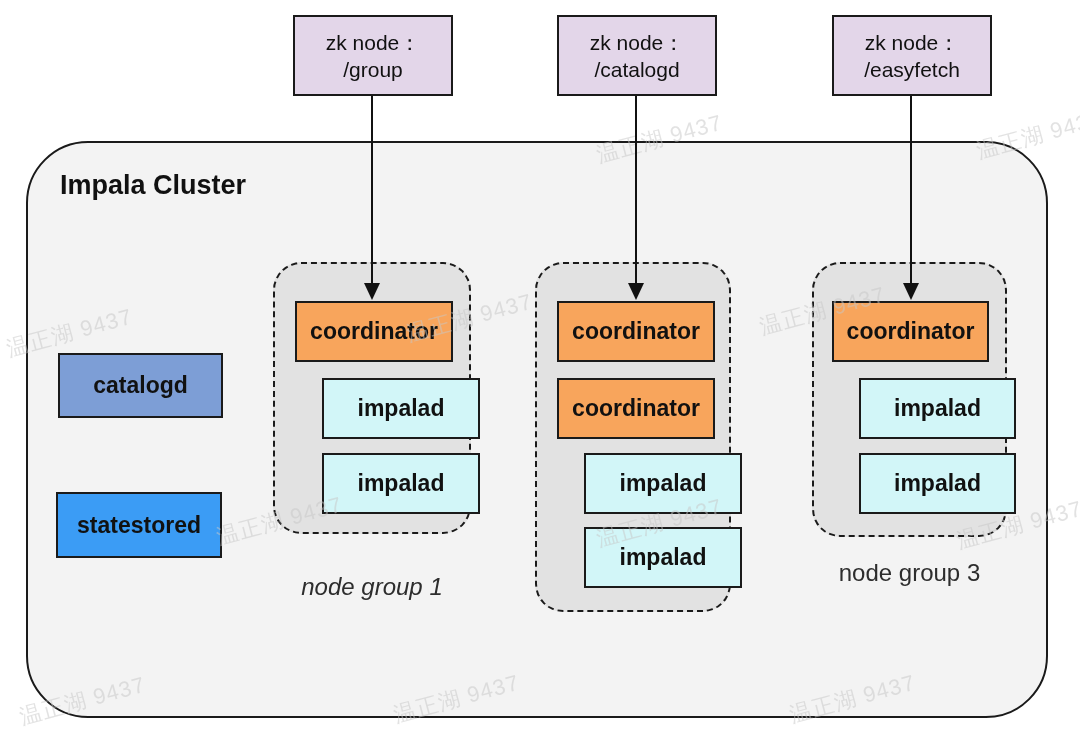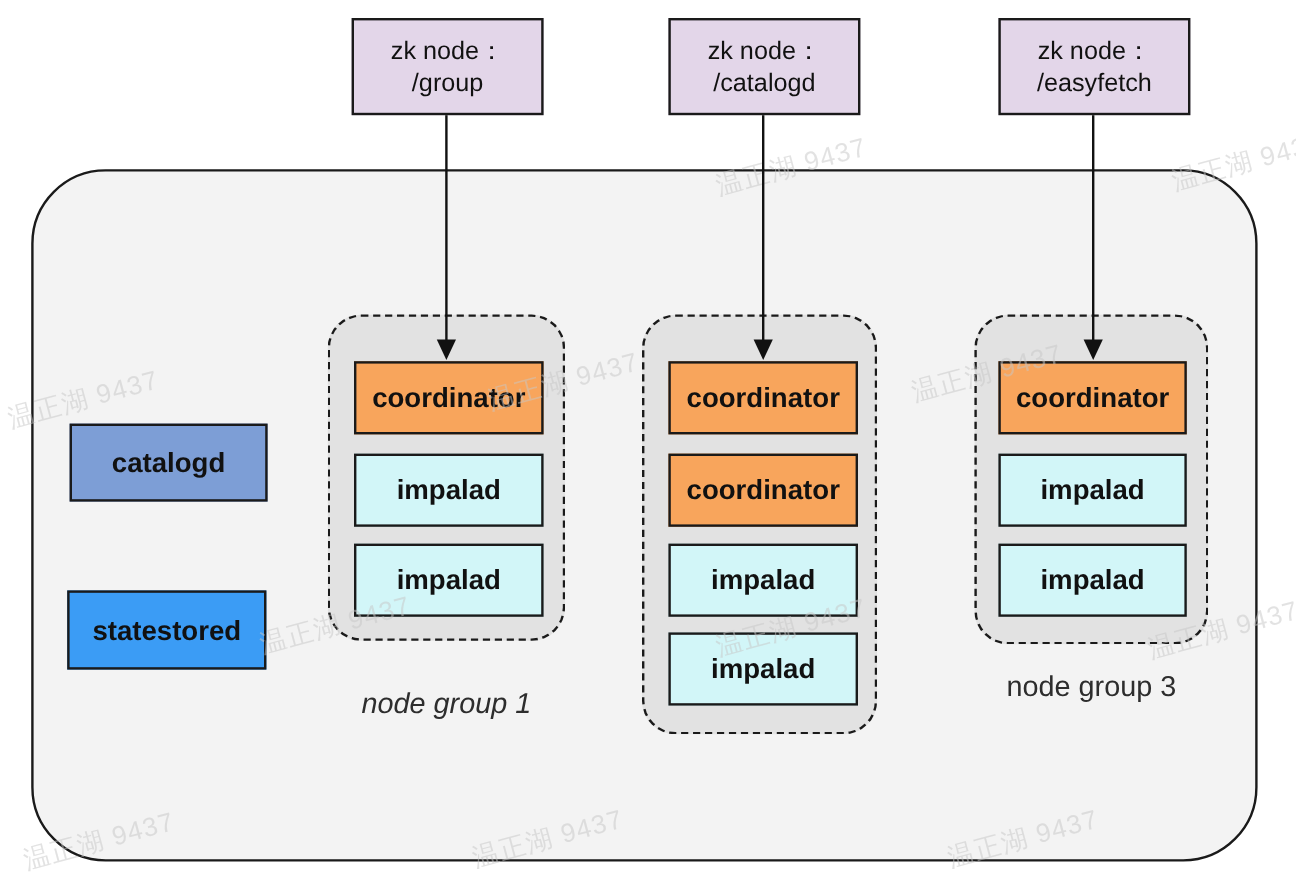--- a/index.html
+++ b/index.html
@@ -51,21 +51,21 @@
   }
   .group-1{left:273px;top:262px;width:198px;height:272px;}
   .group-2{left:535px;top:262px;width:196px;height:350px;}
   .group-3{left:812px;top:262px;width:195px;height:275px;}
   .node-box{
     position:absolute;box-sizing:border-box;border:2px solid #1a1a1a;
     display:flex;align-items:center;justify-content:center;
     font-size:23px;font-weight:bold;z-index:4;
   }
   .coordinator{background:var(--coordinator-fill);}
-  .impalad{background:var(--impalad-fill);}
+  .impalad{background:var(--impalad-fill);margin-left:27px;}
   .group-1 .node-box,.group-2 .node-box{left:20px;width:158px;height:61px;}
   .group-3 .node-box{left:18px;width:157px;height:61px;}
   .g-row0{top:37px;} .g-row1{top:114px;} .g-row2{top:189px;} .g-row3{top:263px;}
   .group-label{
     position:absolute;text-align:center;font-size:24px;color:#2d2d2d;z-index:4;
   }
   .label-1{left:273px;top:573px;width:198px;font-style:italic;}
   .label-2{left:535px;top:625px;width:196px;}
   .label-3{left:812px;top:559px;width:195px;text-align:center;}
 </style>
@@ -100,20 +100,21 @@
   </div>
 
   <div class="arrow-line" style="left:371px;top:96px;height:190px"></div>
   <div class="arrow-head" style="left:364px;top:283px"></div>
   <div class="arrow-line" style="left:635px;top:96px;height:190px"></div>
   <div class="arrow-head" style="left:628px;top:283px"></div>
   <div class="arrow-line" style="left:910px;top:96px;height:190px"></div>
   <div class="arrow-head" style="left:903px;top:283px"></div>
 
   <div class="cluster"></div>
+  <div class="cluster-title">Impala Cluster</div>
 
   <div class="service-box service-catalogd">
     <span>catalogd</span>
   </div>
   <div class="service-box service-statestored">
     <span>statestored</span>
   </div>
 
   <div class="group group-1">
     <div class="node-box coordinator g-row0">coordinator</div>

